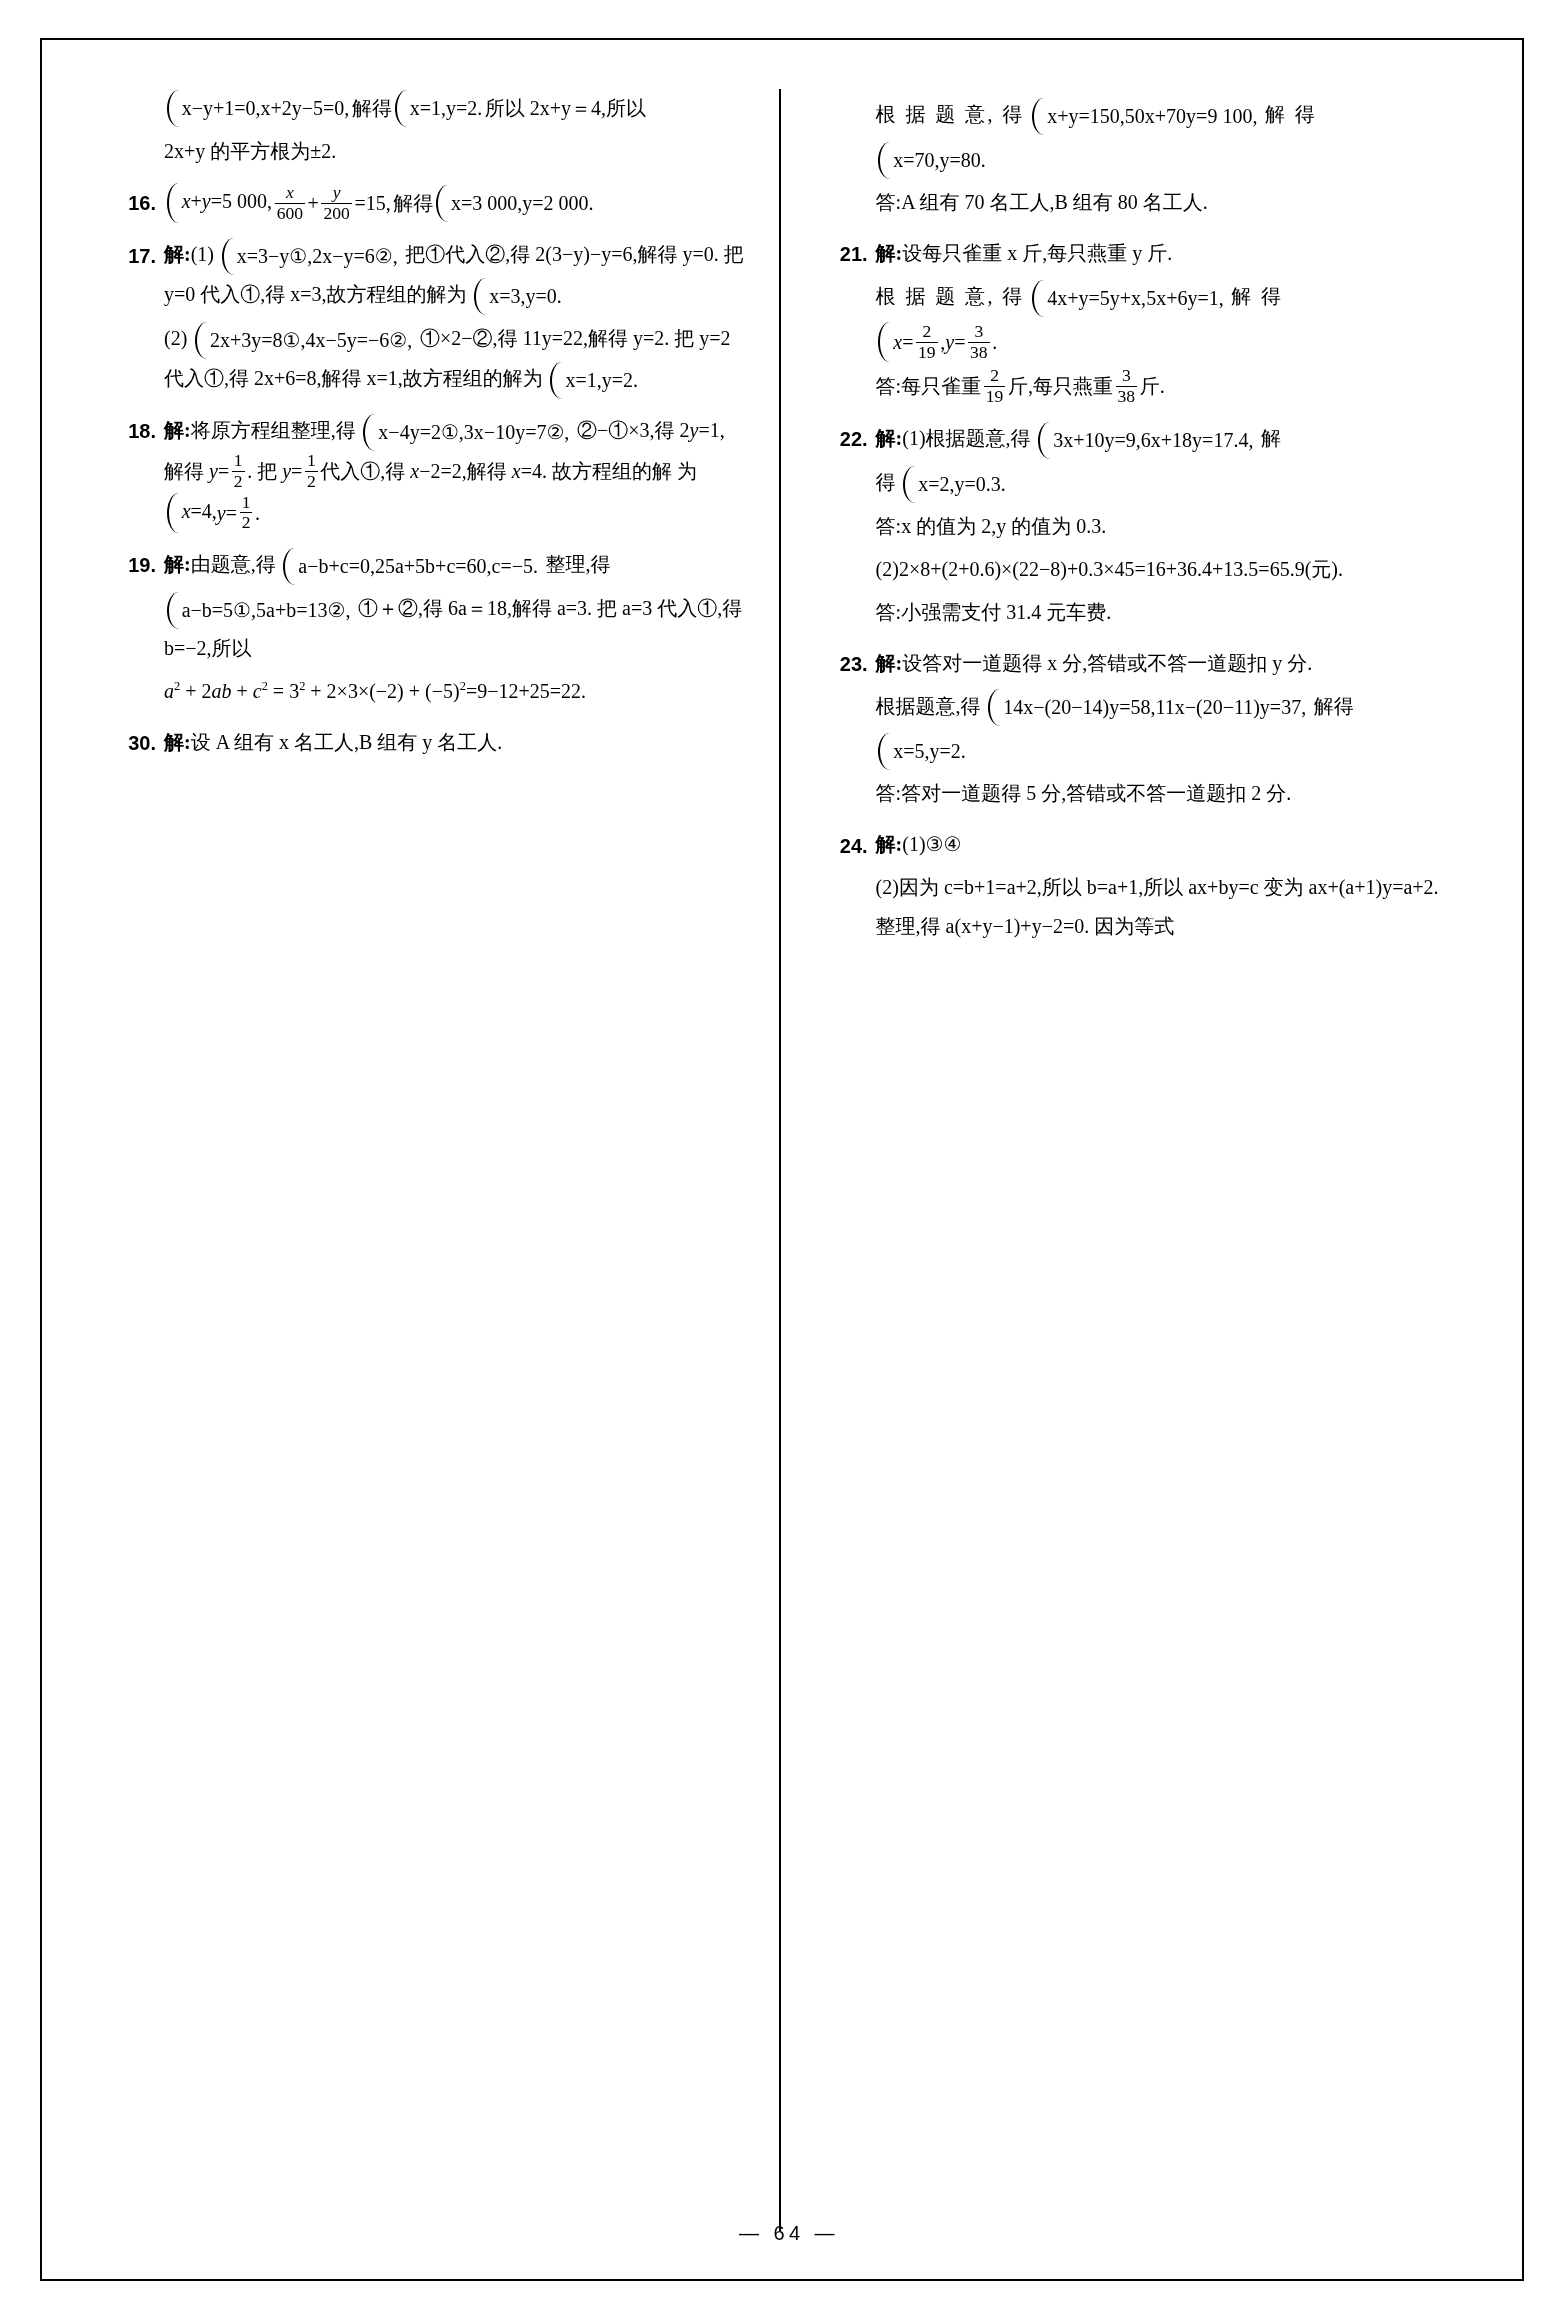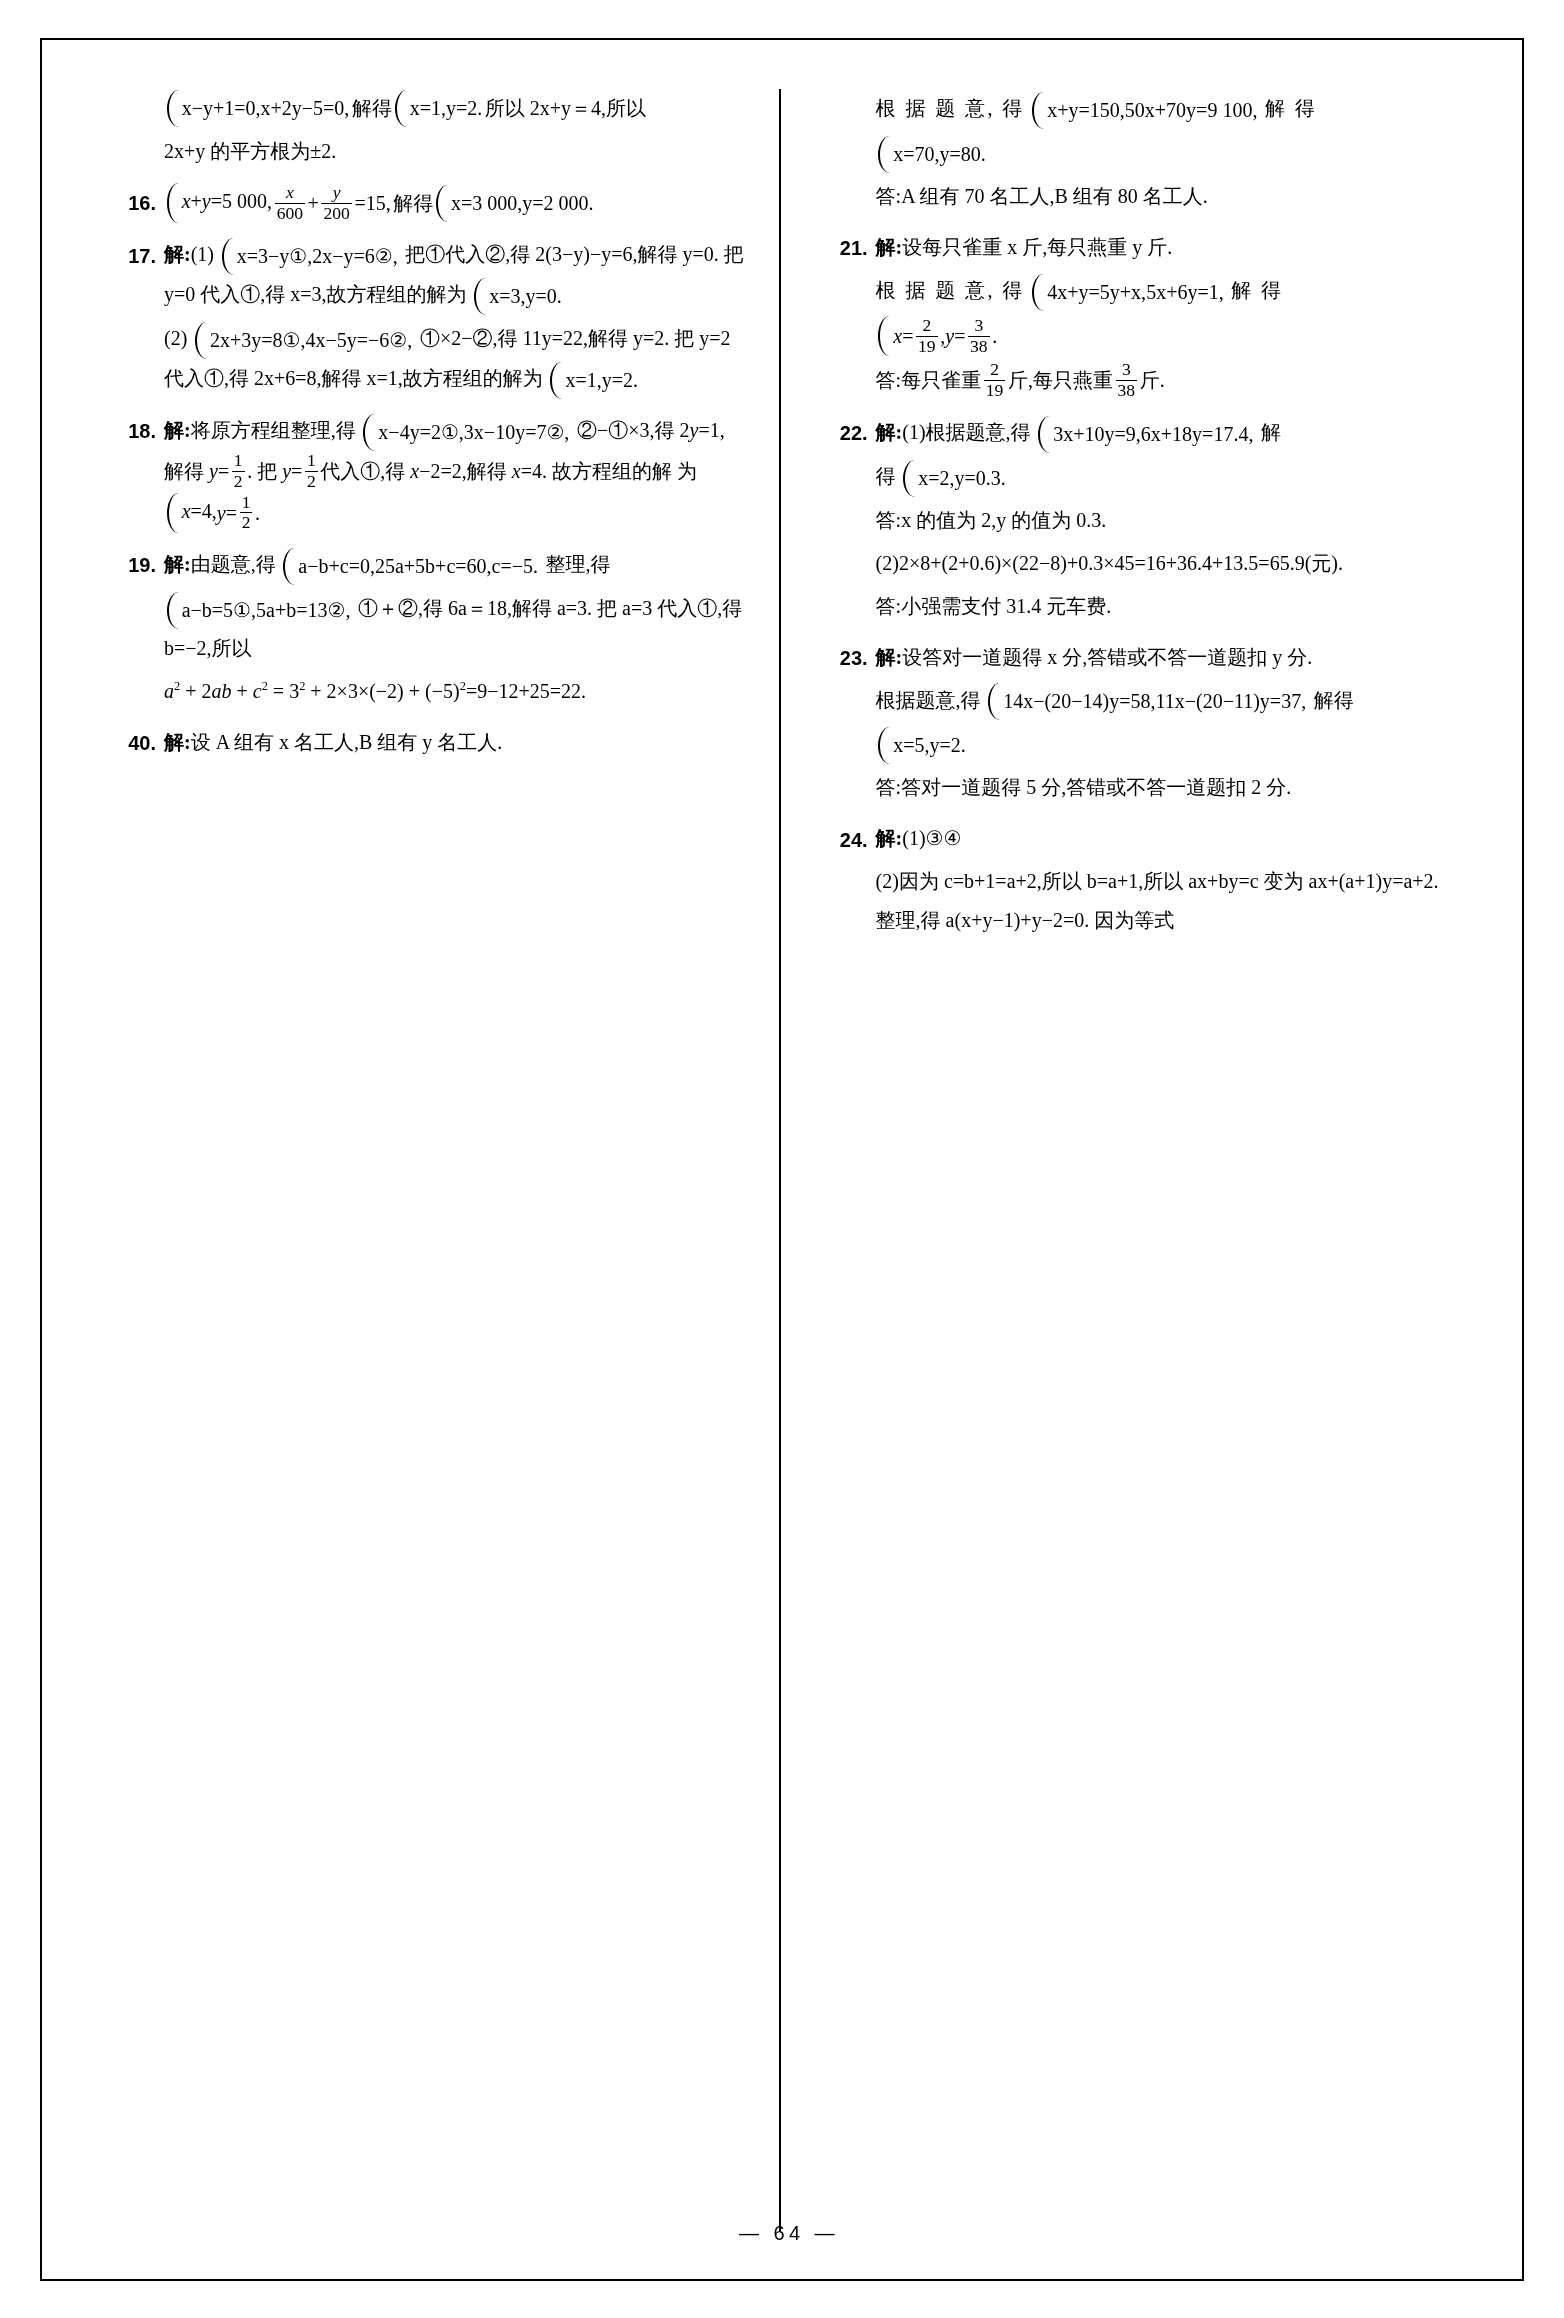--- a/index.html
+++ b/index.html
@@ -28,21 +28,21 @@
     box-sizing:border-box;
     padding:26px 46px 0 46px;
   }
   .col{
     width:659px;
     box-sizing:border-box;
     font-size:20px;
     line-height:1.95;
   }
   .col.left{padding-right:30px;}
-  .col.right{padding-left:40px;}
+  .col.right{padding-left:40px;margin-top:6px;}
   .divider{
     width:2px;
     background:#000;
     margin:0 5.3px;
     align-self:stretch;
   }
   .item{
     display:flex;
     align-items:flex-start;
     margin-bottom:8px;
@@ -266,21 +266,21 @@
             </span>
             <span>①＋②,得 6a＝18,解得 a=3. 把 a=3 代入①,得 b=−2,所以</span>
           </div>
           <div class="para">
             <span><i>a</i><sup>2</sup> + 2<i>ab</i> + <i>c</i><sup>2</sup> = 3<sup>2</sup> + 2×3×(−2) + (−5)<sup>2</sup>=9−12+25=22.</span>
           </div>
         </div>
       </div>
 
       <div class="item">
-        <div class="num">40.</div>
+        <div class="num">30.</div>
         <div class="body">
           <div class="para">
             <span class="lbl">解:</span><span>设 A 组有 x 名工人,B 组有 y 名工人.</span>
           </div>
         </div>
       </div>
 
     </div>
 
     <div class="divider"></div>

